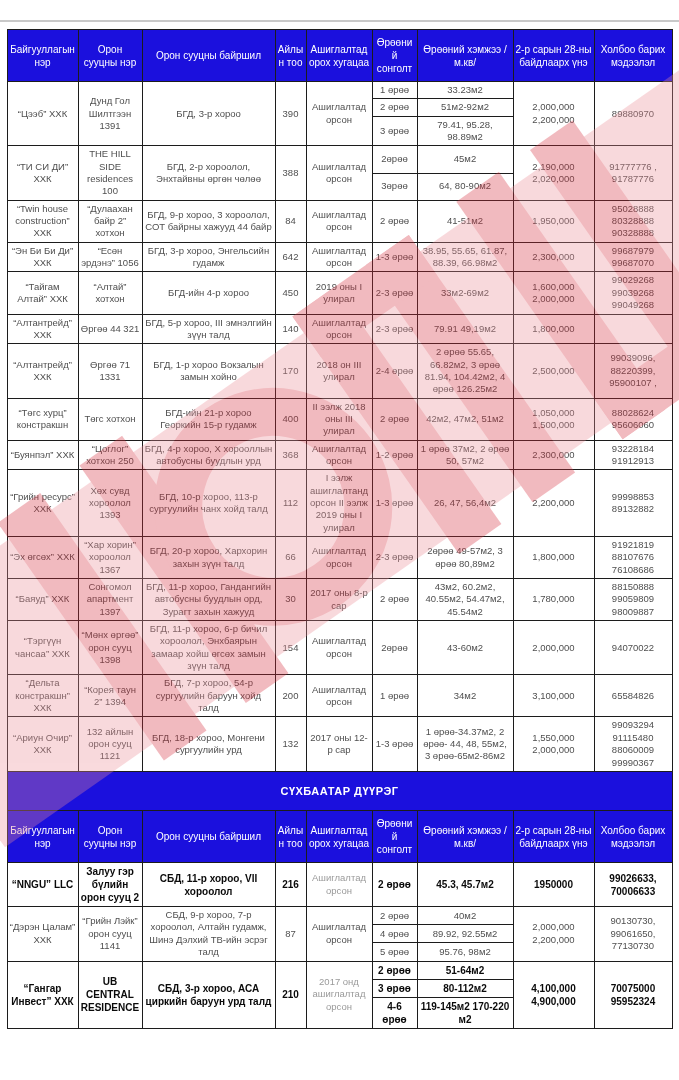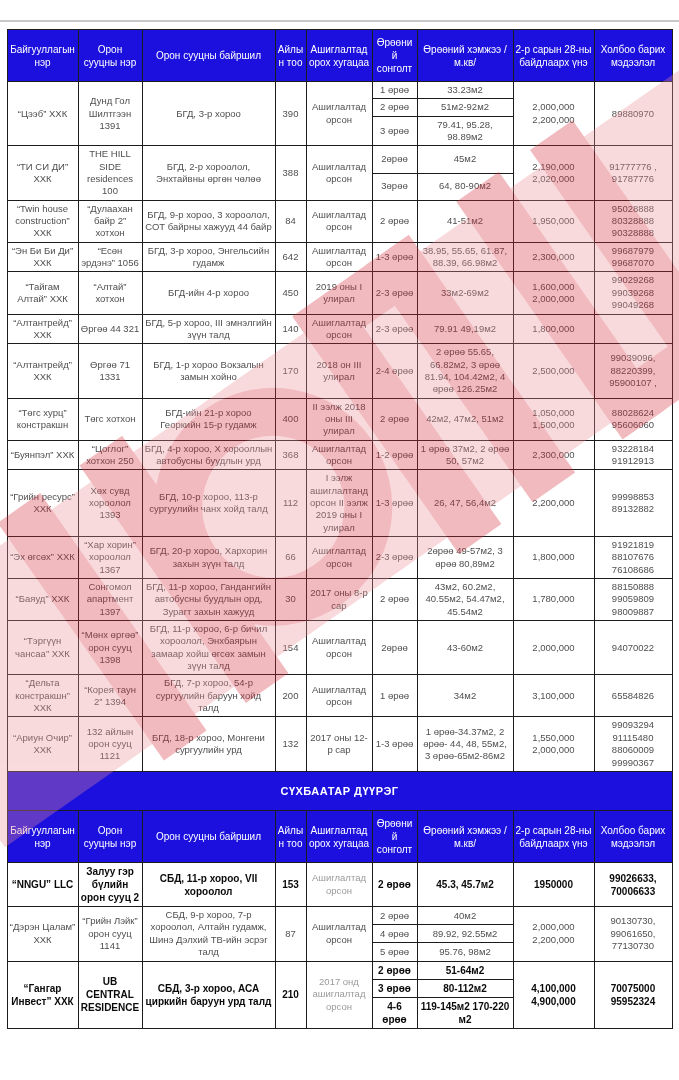--- a/index.html
+++ b/index.html
@@ -306,21 +306,21 @@
           <th>Ашиглалтад орох хугацаа</th>
           <th>Өрөөний сонголт</th>
           <th>Өрөөний хэмжээ /м.кв/</th>
           <th>2-р сарын 28-ны байдлаарх үнэ</th>
           <th>Холбоо барих мэдээлэл</th>
         </tr>
         <tr class="bold-row">
           <td>“NNGU” LLC</td>
           <td>Залуу гэр бүлийн орон сууц 2</td>
           <td>СБД, 11-р хороо, VII хороолол</td>
-          <td>153</td>
+          <td>216</td>
           <td class="light-cell">Ашиглалтад орсон</td>
           <td>2 өрөө</td>
           <td>45.3, 45.7м2</td>
           <td>1950000</td>
           <td>99026633,
 70006633</td>
         </tr>
         <tr>
           <td rowspan="3">“Дэрэн Цалам” ХХК</td>
           <td rowspan="3">“Грийн Лэйк” орон сууц 1141</td>

